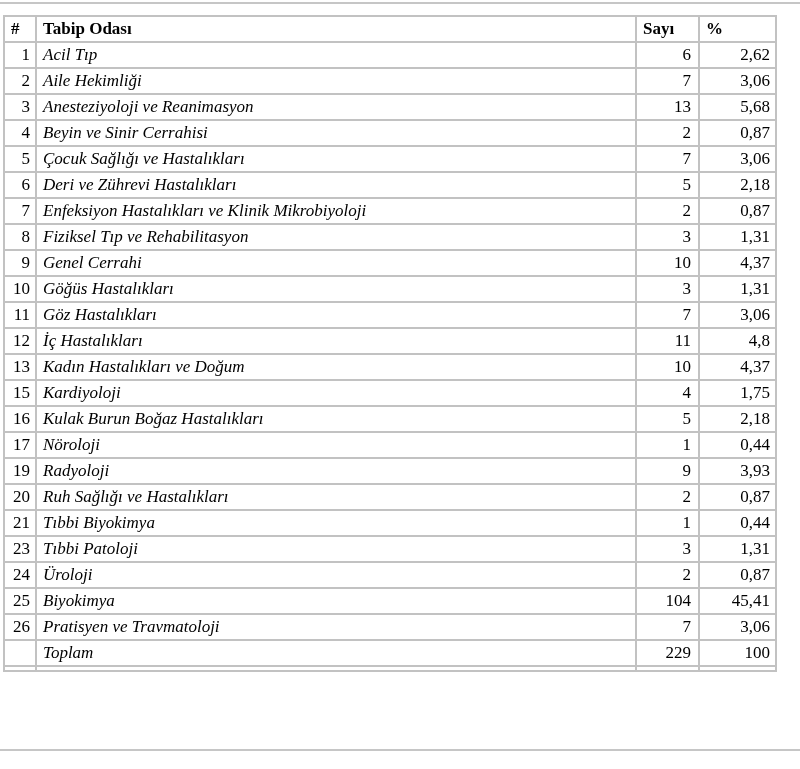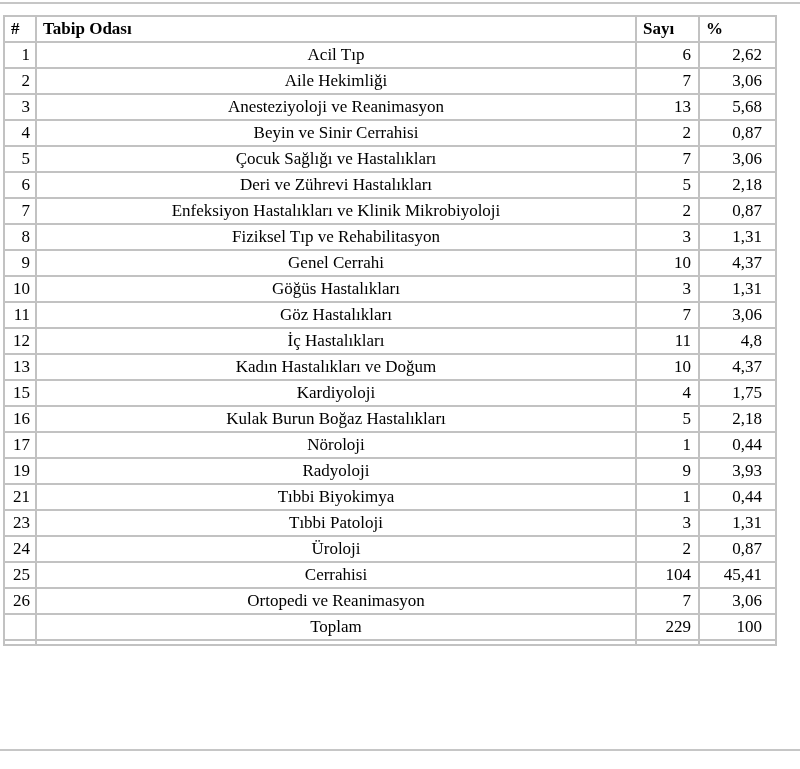--- a/index.html
+++ b/index.html
@@ -47,23 +47,23 @@
   }
   .data-table thead th {
     font-weight: bold;
     text-align: left;
   }
   col.c-num   { width: 32px; }
   col.c-name  { width: 600px; }
   col.c-count { width: 63px; }
   col.c-pct   { width: 77px; }
   td.cell-num   { text-align: right; padding-right: 5px; }
-  td.cell-name  { text-align: center; }
+  td.cell-name  { text-align: left; font-style: italic; }
   td.cell-count { text-align: right; padding-right: 7px; }
-  td.cell-pct   { text-align: right; padding-right: 13px; }
+  td.cell-pct   { text-align: right; padding-right: 5px; }
   tr.stub-row td { height: 3px; }
 </style>
 </head>
 <body>
 
 <div class="page">
   <div class="rule rule-top"></div>
 
   <table class="data-table">
     <colgroup>
@@ -196,20 +196,26 @@
         </tr>
 
 
         <tr>
           <td class="cell-num">19</td>
           <td class="cell-name">Radyoloji</td>
           <td class="cell-count">9</td>
           <td class="cell-pct">3,93</td>
         </tr>
 
+        <tr>
+          <td class="cell-num">20</td>
+          <td class="cell-name">Ruh Sağlığı ve Hastalıkları</td>
+          <td class="cell-count">2</td>
+          <td class="cell-pct">0,87</td>
+        </tr>
 
         <tr>
           <td class="cell-num">21</td>
           <td class="cell-name">Tıbbi Biyokimya</td>
           <td class="cell-count">1</td>
           <td class="cell-pct">0,44</td>
         </tr>
 
 
         <tr>
@@ -221,28 +227,28 @@
 
         <tr>
           <td class="cell-num">24</td>
           <td class="cell-name">Üroloji</td>
           <td class="cell-count">2</td>
           <td class="cell-pct">0,87</td>
         </tr>
 
         <tr>
           <td class="cell-num">25</td>
-          <td class="cell-name">Cerrahisi</td>
+          <td class="cell-name">Biyokimya</td>
           <td class="cell-count">104</td>
           <td class="cell-pct">45,41</td>
         </tr>
 
         <tr>
           <td class="cell-num">26</td>
-          <td class="cell-name">Ortopedi ve Reanimasyon</td>
+          <td class="cell-name">Pratisyen ve Travmatoloji</td>
           <td class="cell-count">7</td>
           <td class="cell-pct">3,06</td>
         </tr>
       </tbody>
     <tbody>
       <tr>
         <td class="cell-num"></td>
         <td class="cell-name">Toplam</td>
         <td class="cell-count">229</td>
         <td class="cell-pct">100</td>

